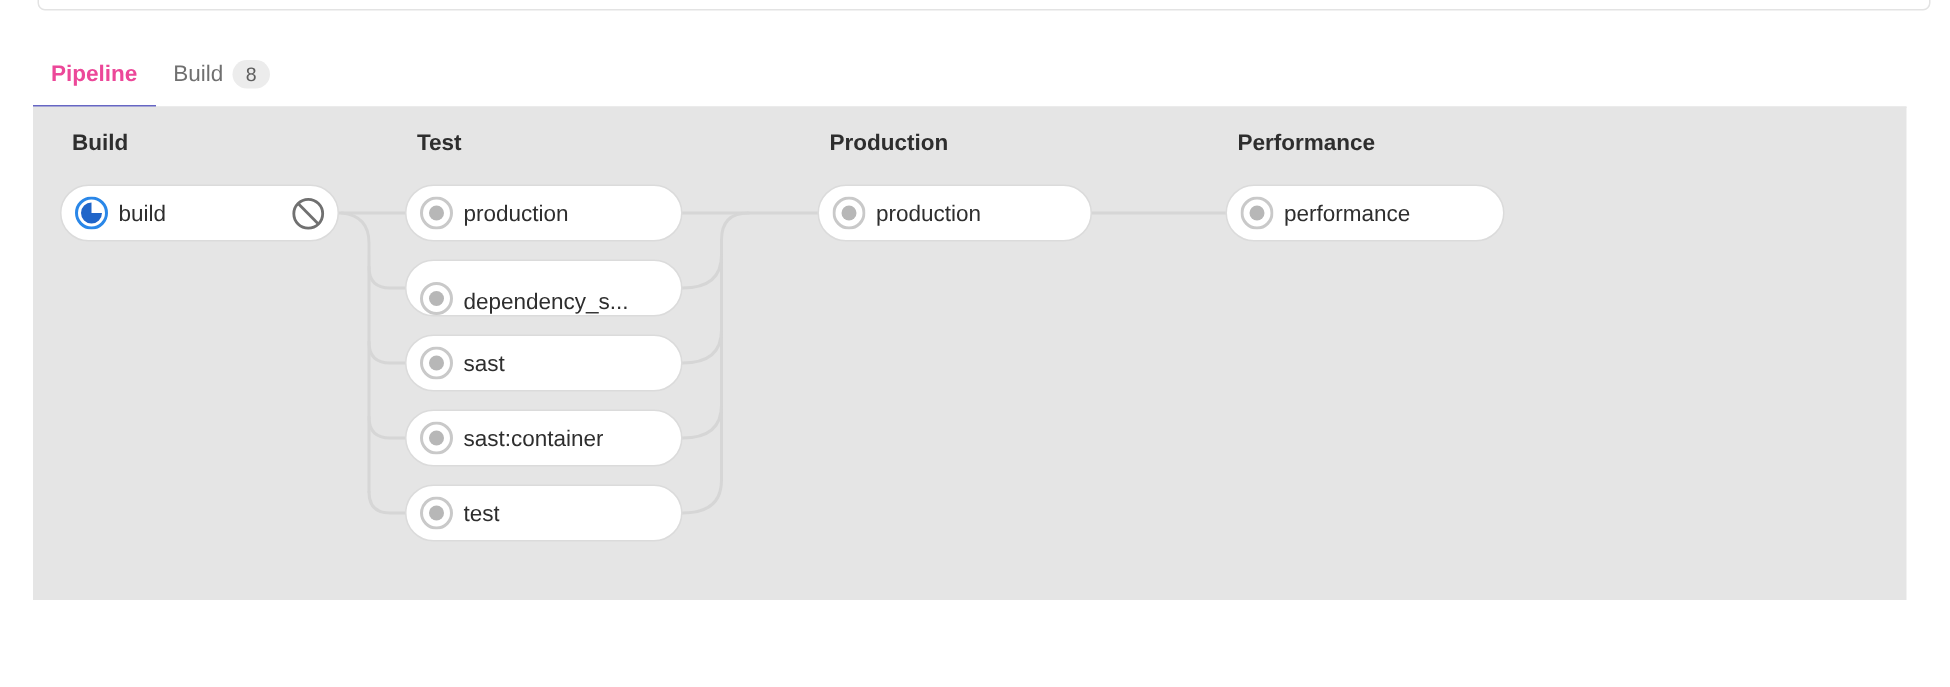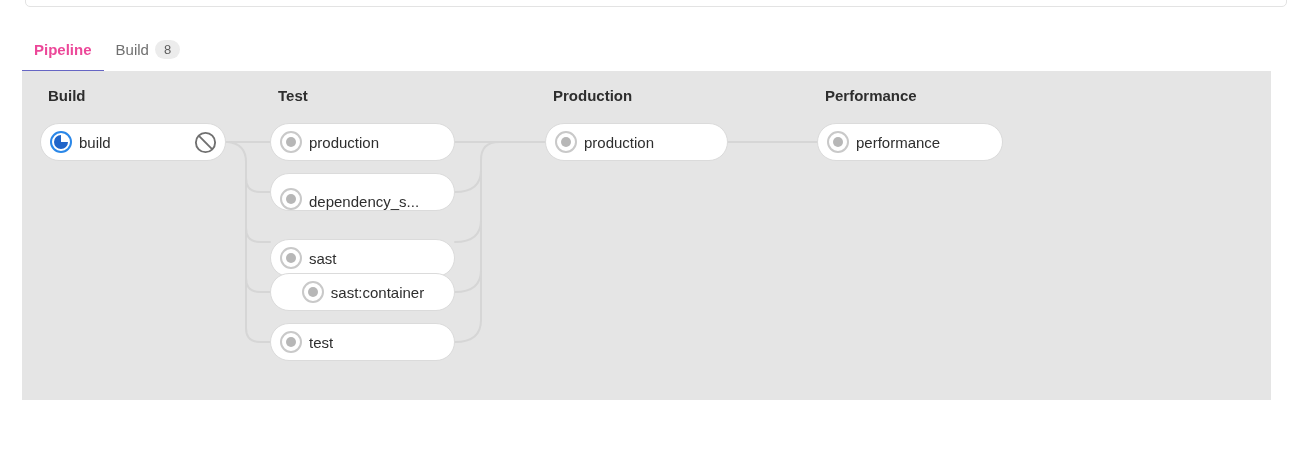--- a/index.html
+++ b/index.html
@@ -55,22 +55,22 @@
 
   
   .hdr-build { left: 26px; }
   .hdr-test { left: 256px; }
   .hdr-production { left: 531px; }
   .hdr-performance { left: 803px; }
 
   .job-build        { left: 18px;  top: 52px;  width: 186px; }
   .job-codequality  { left: 248px; top: 52px;  width: 185px; }
   .job-depscan      { left: 248px; top: 102px; width: 185px; align-items: flex-end; }
-  .job-sast         { left: 248px; top: 152px; width: 185px; margin-top: 16px; }
-  .job-sastcont     { left: 248px; top: 202px; width: 185px; justify-content: center; }
+  .job-sast         { left: 248px; top: 152px; width: 185px; }
+  .job-sastcont     { left: 248px; top: 202px; width: 185px; }
   .job-test         { left: 248px; top: 252px; width: 185px; }
   .job-production   { left: 523px; top: 52px;  width: 183px; }
   .job-performance  { left: 795px; top: 52px;  width: 186px; }
 </style>
 </head>
 <body>
 
 <div class="top-card"></div>
 
 <div class="tabs">

